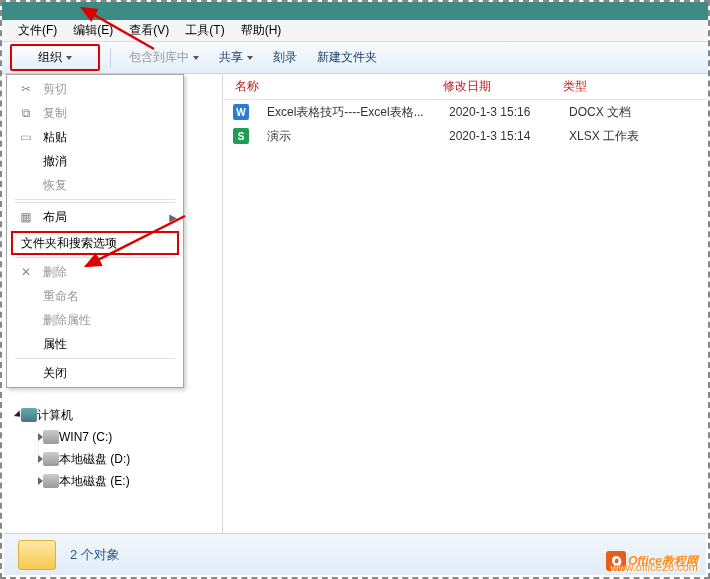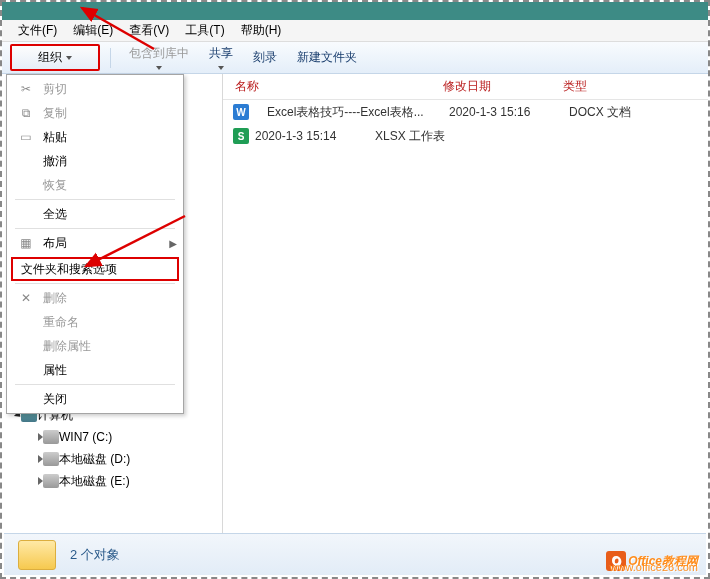--- a/index.html
+++ b/index.html
@@ -6,21 +6,21 @@
     body { width: 710px; height: 579px; background: #fff; position: relative; border: 2px dashed #888; }
     
     .title-spacer { height: 18px; background: #3d8b85; }
     
     .menubar { height: 22px; background: #f5f5f5; display: flex; align-items: center; padding-left: 8px; border-bottom: 1px solid #ddd; }
     .menubar-item { padding: 0 8px; cursor: default; }
     
     .toolbar { height: 32px; background: linear-gradient(#f8fbfe, #e4eef9); display: flex; align-items: center; padding-left: 8px; border-bottom: 1px solid #c5d6e8; gap: 4px; }
     .org-btn { border: 2px solid #d00; padding: 3px 26px; display: flex; align-items: center; gap: 4px; background: linear-gradient(#fdfdfd,#e6eef8); border-radius: 2px; }
     .tb-sep { width: 1px; height: 20px; background: #c5d6e8; margin: 0 6px; }
-    .tb-item { padding: 0 8px; display: flex; align-items: center; gap: 4px; color: #1a3e6e; flex-direction: column; }
+    .tb-item { padding: 0 8px; display: flex; align-items: center; gap: 4px; color: #1a3e6e; }
     .tb-item.disabled { color: #999; }
     .dropdown-arrow { width: 0; height: 0; border-left: 3px solid transparent; border-right: 3px solid transparent; border-top: 4px solid #555; display: inline-block; }
     
     .content { display: flex; height: 460px; position: relative; }
     
     .nav-col { width: 220px; background: #fff; position: relative; }
     
     .dropdown-menu { position: absolute; top: 0; left: 4px; width: 178px; background: #fff; border: 1px solid #a5a5a5; box-shadow: 2px 2px 4px rgba(0,0,0,.2); z-index: 10; padding: 2px; }
     .dropdown-menu .mi { display: flex; align-items: center; height: 24px; padding: 0 4px 0 8px; gap: 8px; }
     .dropdown-menu .mi .ico-col { width: 18px; display:flex; justify-content:center; color:#888; }
@@ -119,24 +119,20 @@
         </div>
       <div class="mi">
           <span class="ico-col"></span>
           <span>撤消</span>
         </div>
       <div class="mi disabled">
           <span class="ico-col"></span>
           <span>恢复</span>
         </div>
       <div class="sep"></div>
-      <div class="mi">
-          <span class="ico-col"></span>
-          <span>全选</span>
-        </div>
       <div class="sep"></div>
       <div class="mi">
           <span class="ico-col">▦</span>
           <span>布局</span>
           <span class="sub">▶</span>
         </div>
       <div class="mi highlight-box">
           <span>文件夹和搜索选项</span>
         </div>
       <div class="sep"></div>
@@ -205,20 +201,21 @@
       <div class="col-type">类型</div>
     </div>
     <div class="fl-row">
       <span class="file-ico docx">W</span>
       <div class="col-name" style="width:194px">Excel表格技巧----Excel表格...</div>
       <div class="col-date">2020-1-3 15:16</div>
       <div class="col-type">DOCX 文档</div>
     </div>
     <div class="fl-row">
       <span class="file-ico xlsx">S</span>
+      <div class="col-name" style="width:194px">演示</div>
       <div class="col-date">2020-1-3 15:14</div>
       <div class="col-type">XLSX 工作表</div>
     </div>
   </div>
 </div>
 
 <div class="statusbar">
   <span class="folder-ico"></span>
   <span class="status-text">2 个对象</span>
 </div>

